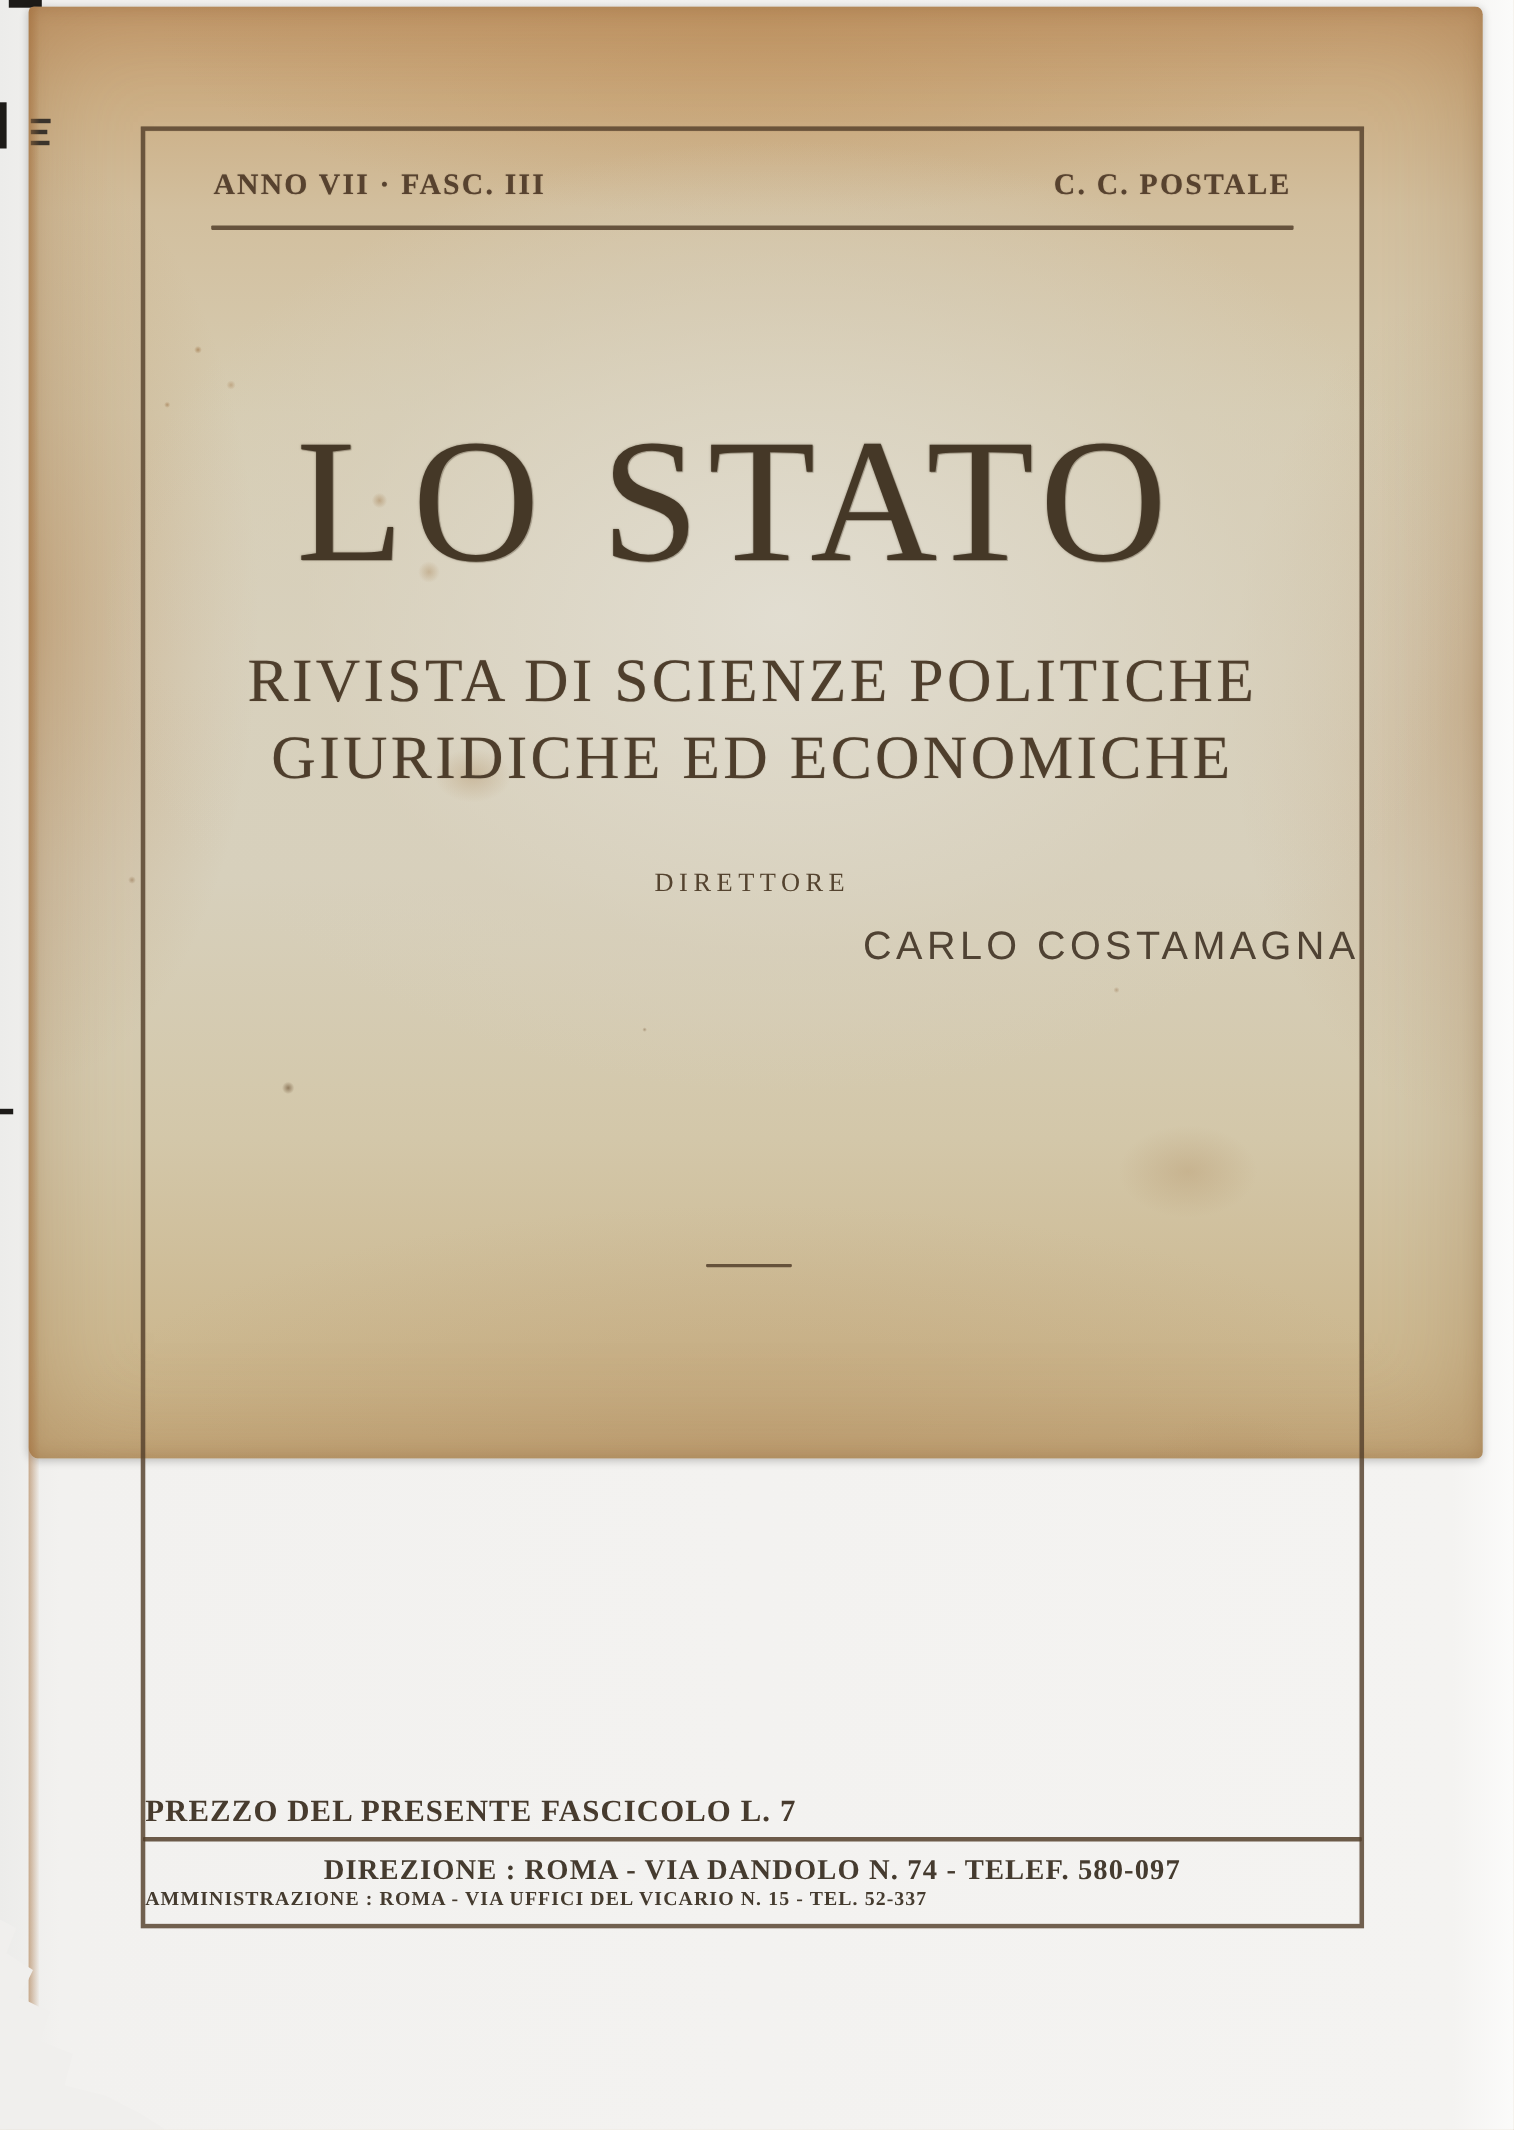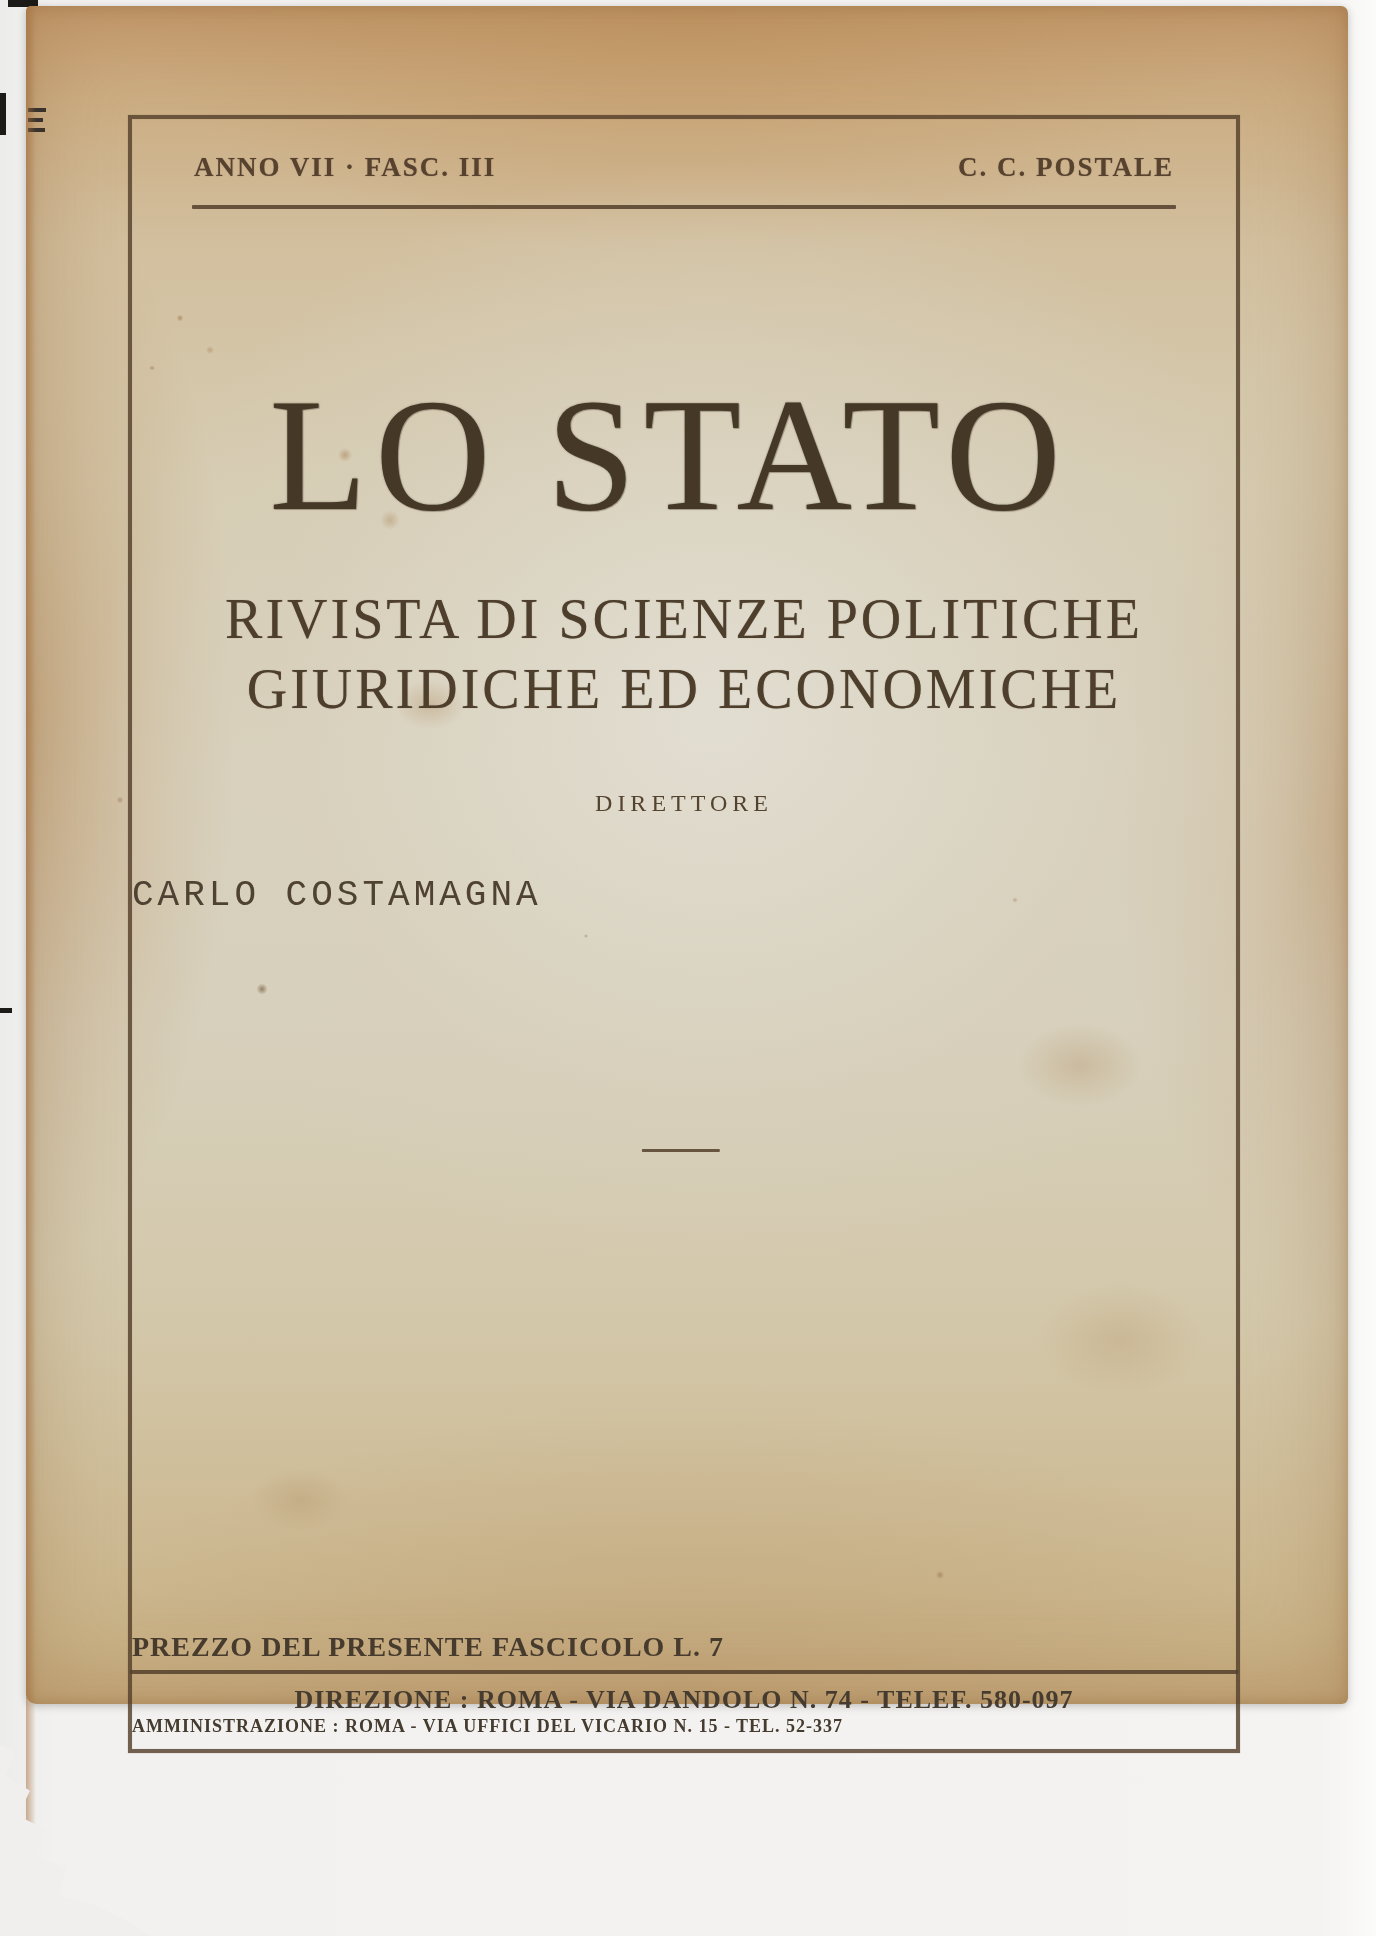--- a/index.html
+++ b/index.html
@@ -5,21 +5,21 @@
   html,body{margin:0;padding:0;}
   body{
     width:1376px;height:1936px;position:relative;overflow:hidden;
     background:linear-gradient(90deg,#ececea 0%,#f2f1ef 4%,#f4f3f1 96%,#fbfbfa 100%);
     font-family:"Liberation Serif","DejaVu Serif",serif;
   }
   .scan-mark{position:absolute;background:#1d1b18;}
 
   
   .paper{
-    position:absolute;left:26px;top:6px;width:1322px;height:1698px;
+    position:absolute;left:26px;top:6px;width:1322px;height:1320px;
     border-radius:5px 7px 6px 10px;
     background-color:#d3c6a9;
     background-image:
       radial-gradient(ellipse 60% 42% at 52% 42%, rgba(226,222,210,0.95), rgba(216,208,188,0.55) 55%, rgba(0,0,0,0) 78%),
       radial-gradient(ellipse 55% 18% at 50% 1%, rgba(193,148,96,0.55), rgba(0,0,0,0) 75%),
       radial-gradient(ellipse 22% 45% at 0% 42%, rgba(186,142,90,0.5), rgba(0,0,0,0) 72%),
       radial-gradient(ellipse 24% 40% at 100% 48%, rgba(190,150,102,0.38), rgba(0,0,0,0) 72%),
       radial-gradient(ellipse 70% 25% at 50% 100%, rgba(186,152,108,0.42), rgba(0,0,0,0) 70%),
       linear-gradient(180deg,#c79e70 0%,#ccae84 6%,#d2bf9e 14%,#d6ccb2 28%,#d8d1bd 45%,#d7d0bc 60%,#d3c7a9 78%,#ccb890 92%,#c7ad80 100%);
     box-shadow: inset 0 0 95px rgba(150,105,60,0.38), inset 0 0 16px rgba(140,95,50,0.4), 0 2px 8px rgba(0,0,0,0.22);
@@ -66,22 +66,22 @@
   .subtitle{
     position:absolute;top:465px;left:0;right:0;text-align:center;
     font-size:56px;line-height:70px;letter-spacing:3px;color:#4e3e2c;
     text-shadow:0 0 1px rgba(78,62,44,0.45);
   }
   .director-label{
     position:absolute;top:671px;left:0;right:0;text-align:center;
     font-size:24px;letter-spacing:5px;color:#54432f;
   }
   .director-name{
-    position:absolute;top:756px;left:0;right:0;text-align:left;
-    font-family:Liberation Mono, monospace;
+    position:absolute;top:720px;left:0;right:0;text-align:right;
+    font-family:Liberation Sans, sans-serif;
     font-size:36px;letter-spacing:4px;color:#4f4233;
   }
   .imprint{
     position:absolute;top:981px;left:0;right:0;text-align:center;
     font-size:31px;font-weight:bold;letter-spacing:3px;color:#4f3f2d;
   }
   .imprint-rule{top:1030px;left:50%;width:78px;height:3px;transform:translateX(-54%);}
 
   .price-line{
     position:absolute;top:1512px;left:0;right:0;text-align:left;

